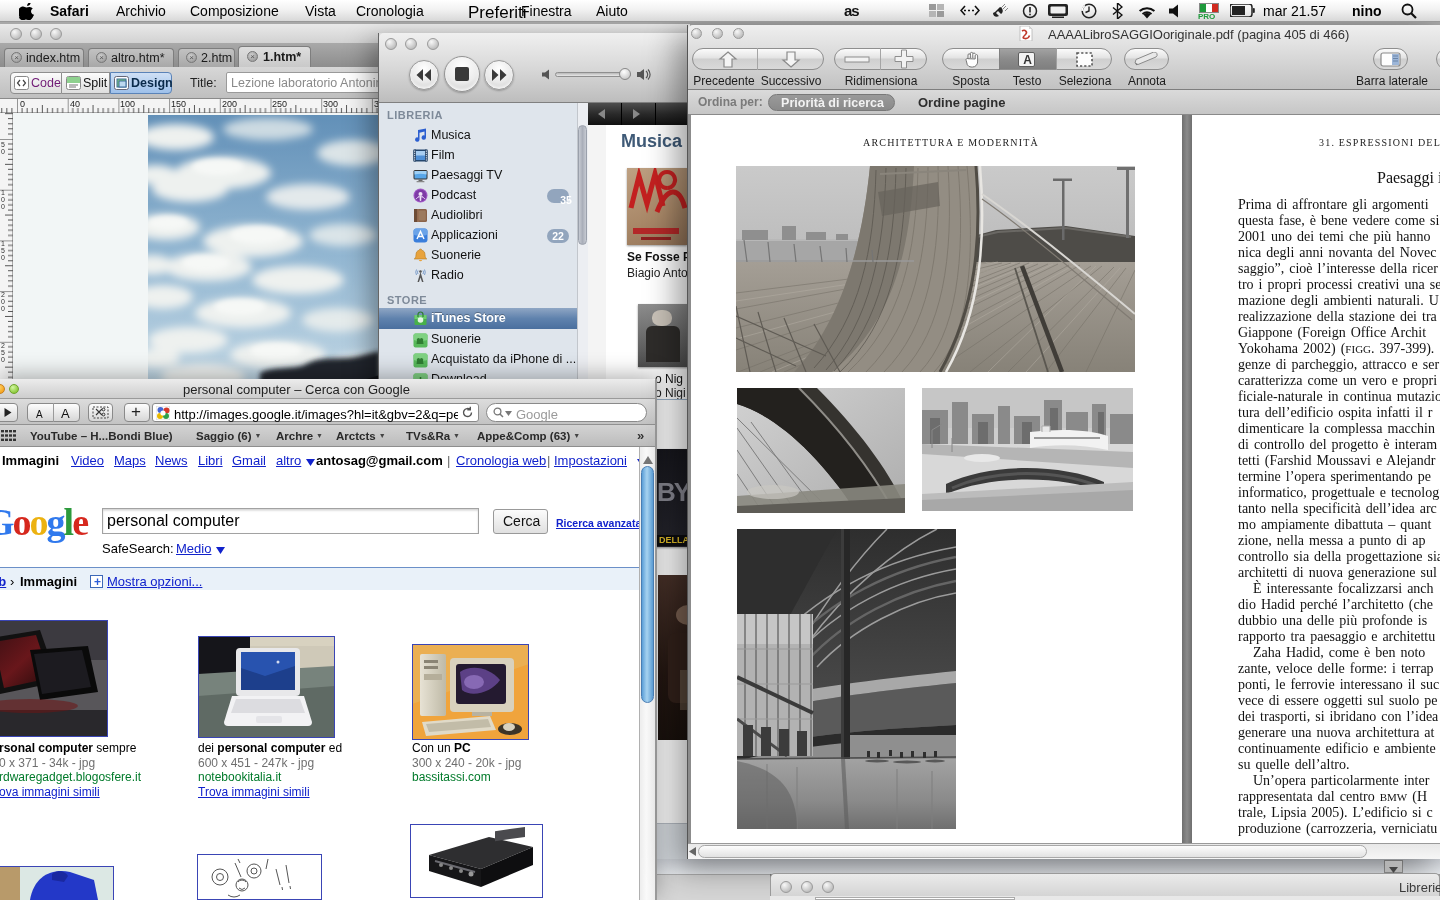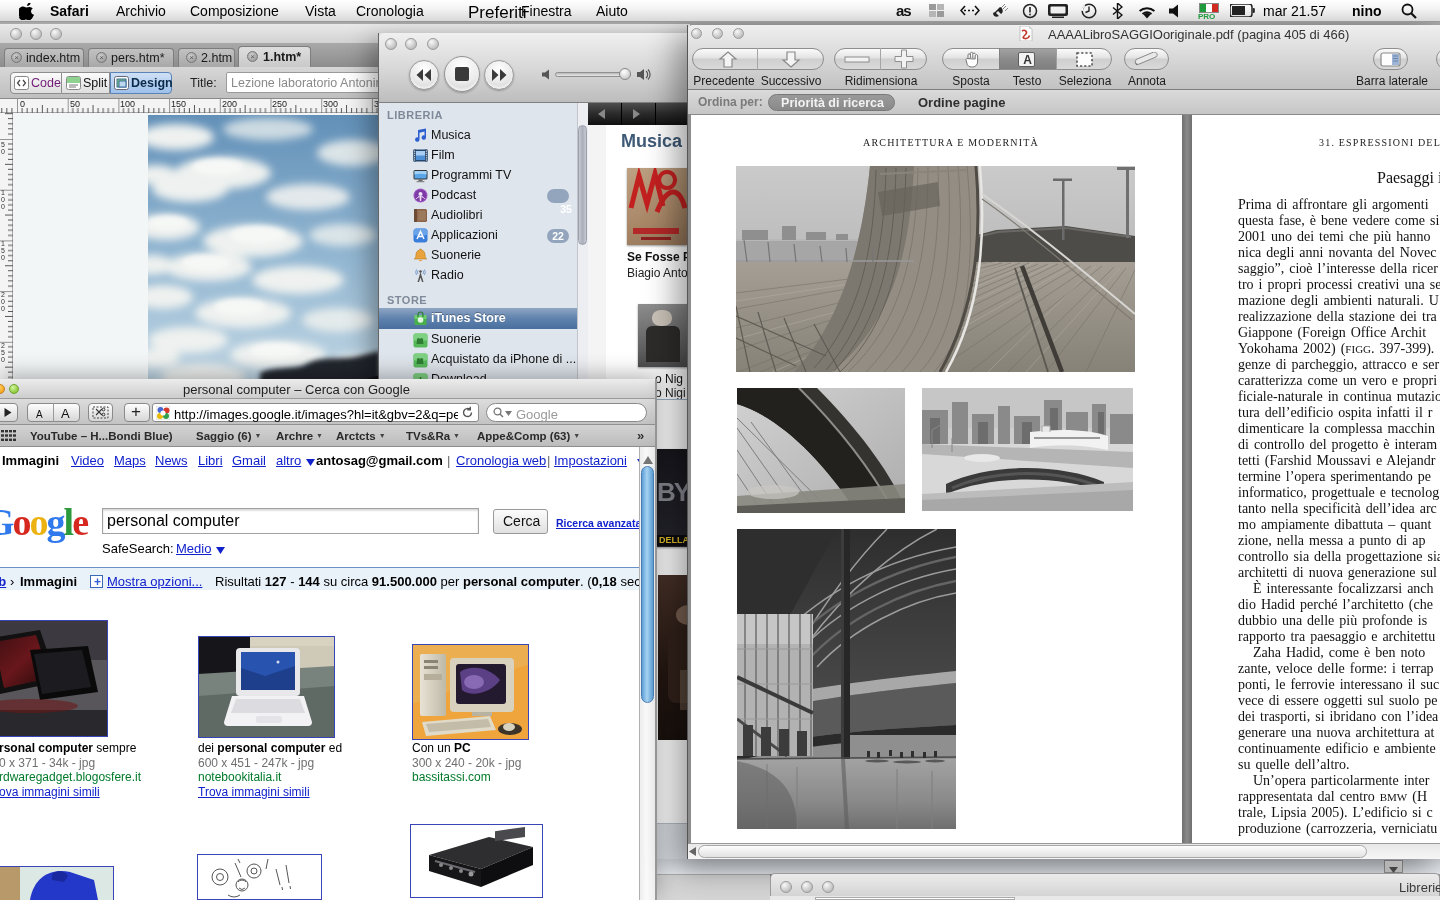--- a/index.html
+++ b/index.html
@@ -30,21 +30,21 @@
     </svg>
   <span class="a nw" style="left:50px;top:3px;font-size:14px;font-weight:bold;color:#000">Safari</span>
   <span class="a nw" style="left:116px;top:3px;font-size:14px">Archivio</span>
   <span class="a nw" style="left:190px;top:3px;font-size:14px">Composizione</span>
   <span class="a nw" style="left:305px;top:3px;font-size:14px">Vista</span>
   <span class="a nw" style="left:356px;top:3px;font-size:14px">Cronologia</span>
   <span class="a nw" style="left:468px;top:3px;font-size:17px">Preferiti</span>
   <span class="a nw" style="left:521px;top:3px;font-size:14px">Finestra</span>
   <span class="a nw" style="left:596px;top:3px;font-size:14px">Aiuto</span>
 
-  <span class="a nw" style="left:896px;top:2px;font-size:15px;font-weight:bold;color:#111;letter-spacing:-1px">as</span>
+  <span class="a nw" style="left:844px;top:2px;font-size:15px;font-weight:bold;color:#111;letter-spacing:-1px">as</span>
   <svg class="a" style="left:929px;top:4px" width="16" height="14">
       <rect x="0" y="0" width="7" height="6" fill="#9a9a9a"></rect>
       <rect x="8" y="0" width="7" height="6" fill="#b5b5b5"></rect>
       <rect x="0" y="7" width="7" height="6" fill="#b5b5b5"></rect>
       <rect x="8" y="7" width="7" height="6" fill="#9a9a9a"></rect>
     </svg>
   <svg class="a" style="left:960px;top:4px" width="20" height="13" viewBox="0 0 20 13">
       <path d="M5 2 L1 6.5 L5 11 M15 2 L19 6.5 L15 11" stroke="#111" stroke-width="1.6" fill="none"></path>
       <path d="M4 6.5 h12" stroke="#111" stroke-width="1.3" stroke-dasharray="2,2"></path>
     </svg>
@@ -104,21 +104,21 @@
   <div class="tl gray" style="left:50px;top:4px;width:12px;height:12px"></div>
 
   <div class="a" style="left:0;top:19px;width:690px;height:24px;background:linear-gradient(#a9a9a9,#8d8d8d)">
     <div class="a" style="left:4px;top:5px;width:80px;height:19px;background:linear-gradient(#c2c2c2,#a8a8a8);border:1px solid #7e7e7e;border-bottom:none;border-radius:4px 4px 0 0"></div>
     <div class="a" style="left:88px;top:5px;width:86px;height:19px;background:linear-gradient(#c2c2c2,#a8a8a8);border:1px solid #7e7e7e;border-bottom:none;border-radius:4px 4px 0 0"></div>
     <div class="a" style="left:178px;top:5px;width:57px;height:19px;background:linear-gradient(#c2c2c2,#a8a8a8);border:1px solid #7e7e7e;border-bottom:none;border-radius:4px 4px 0 0"></div>
     <div class="a" style="left:238px;top:3px;width:73px;height:21px;background:linear-gradient(#dedede,#c9c9c9);border:1px solid #7e7e7e;border-bottom:none;border-radius:4px 4px 0 0"></div>
     <div class="cx" style="left:11px;top:9px">×</div>
       <span class="a nw tabt" style="left:26px;top:8px">index.htm</span>
     <div class="cx" style="left:96px;top:9px">×</div>
-      <span class="a nw tabt" style="left:111px;top:8px">pers.htm*</span>
+      <span class="a nw tabt" style="left:111px;top:8px">altro.htm*</span>
     <div class="cx" style="left:186px;top:9px">×</div>
       <span class="a nw tabt" style="left:201px;top:8px">2.htm</span>
     <div class="cx" style="left:247px;top:8px">×</div>
       <span class="a nw tabt" style="left:263px;top:7px;font-weight:bold">1.htm*</span>
   </div>
 
   <div class="a" style="left:0;top:43px;width:690px;height:32px;background:linear-gradient(#d7d7d7,#bfbfbf);border-bottom:1px solid #8a8a8a"></div>
   <div class="a" style="left:10px;top:48px;width:52px;height:22px;background:linear-gradient(#fcfcfc,#dedede);border:1px solid #8e8e8e;border-radius:4px 0 0 4px"></div>
   <div class="a" style="left:62px;top:48px;width:48px;height:22px;background:linear-gradient(#fcfcfc,#dedede);border:1px solid #8e8e8e;border-left:none"></div>
   <div class="a" style="left:110px;top:48px;width:62px;height:22px;background:linear-gradient(#cfe0f5,#9dc0ea);border:1px solid #5a83b8;border-radius:0 4px 4px 0"></div>
@@ -146,21 +146,21 @@
   <div class="a" id="hruler" style="left:0;top:75px;width:690px;height:14px;background:#f4f4f4;border-bottom:1px solid #aaa">
     <svg width="690" height="14">
       <defs>
           <pattern id="tick" x="17" width="50.7" height="14" patternUnits="userSpaceOnUse">
         <path d="M0 0 V14" stroke="#333" stroke-width="1"></path>
         <path d="M5.07 9 V14 M10.14 9 V14 M15.21 9 V14 M20.28 9 V14 M25.35 6 V14 M30.42 9 V14 M35.49 9 V14 M40.56 9 V14 M45.63 9 V14" stroke="#555" stroke-width="1"></path>
       </pattern>
         </defs>
       <rect width="690" height="14" fill="url(#tick)"></rect>
     </svg>
-    <span class="rnum" style="left:20px">0</span><span class="rnum" style="left:70px">50</span><span class="rnum" style="left:120px">100</span><span class="rnum" style="left:171px">150</span><span class="rnum" style="left:222px">200</span><span class="rnum" style="left:272px">250</span><span class="rnum" style="left:323px">300</span><span class="rnum" style="left:374px">3</span>
+    <span class="rnum" style="left:20px">0</span><span class="rnum" style="left:70px">40</span><span class="rnum" style="left:120px">100</span><span class="rnum" style="left:171px">150</span><span class="rnum" style="left:222px">200</span><span class="rnum" style="left:272px">250</span><span class="rnum" style="left:323px">300</span><span class="rnum" style="left:374px">3</span>
   </div>
 
   <div class="a" style="left:0;top:89px;width:690px;height:787px;background:#f2f6f6"></div>
 
   <div class="a" id="vruler" style="left:0;top:89px;width:13px;height:787px;background:#f4f4f4;border-right:1px solid #aaa">
     <svg width="13" height="300">
       <defs>
           <pattern id="vtick" y="26" width="13" height="50.7" patternUnits="userSpaceOnUse">
         <path d="M0 0 H13" stroke="#333" stroke-width="1"></path>
         <path d="M8 5.07 H13 M8 10.14 H13 M8 15.21 H13 M8 20.28 H13 M5 25.35 H13 M8 30.42 H13 M8 35.49 H13 M8 40.56 H13 M8 45.63 H13" stroke="#555" stroke-width="1"></path>
@@ -295,31 +295,31 @@
       </g>
     </svg>
   <span class="a nw" style="left:52px;top:115px;font-size:12.5px;color:#111">Film</span>
   <svg class="a" style="left:34px;top:135px" width="15" height="15" viewBox="0 0 15 15">
       <rect x="0.5" y="2" width="14" height="9.5" rx="1.5" fill="#333"></rect>
       <rect x="1.5" y="3" width="12" height="7.5" fill="#58a6e8"></rect>
       <path d="M1.5 3 h12 v3.5 a14 7 0 0 0 -12 0 Z" fill="#9fd0f5"></path>
       <rect x="5.5" y="11.5" width="4" height="1.5" fill="#666"></rect>
       <rect x="3.5" y="13" width="8" height="1.3" rx=".6" fill="#888"></rect>
     </svg>
-  <span class="a nw" style="left:52px;top:135px;font-size:12.5px;color:#111">Programmi TV</span>
+  <span class="a nw" style="left:52px;top:135px;font-size:12.5px;color:#111">Paesaggi TV</span>
   <svg class="a" style="left:34px;top:155px" width="15" height="15" viewBox="0 0 15 15">
       <circle cx="7.5" cy="7.5" r="7" fill="#a45cc8"></circle>
       <circle cx="7.5" cy="7.5" r="6" fill="#7e3ba6"></circle>
       <circle cx="7.5" cy="6" r="2" fill="#efe4f6"></circle>
       <path d="M4.5 9.5 a3.5 3.5 0 0 1 6 0 M3 11 a5.5 5.5 0 0 1 9 0" stroke="#d9c2ea" stroke-width="1" fill="none"></path>
       <rect x="6.7" y="8" width="1.6" height="5" rx=".8" fill="#efe4f6"></rect>
     </svg>
   <span class="a nw" style="left:52px;top:155px;font-size:12.5px;color:#111">Podcast</span>
   <div class="a" style="left:168px;top:156px;width:22px;height:14px;border-radius:7px;background:#92a5bd">
-      <span style="position:absolute;left:0;top:14px;width:38px;text-align:center;font-size:10.5px;font-weight:bold;color:#fff">35</span>
+      <span style="position:absolute;left:0;top:5px;width:38px;text-align:center;font-size:10.5px;font-weight:bold;color:#fff">35</span>
     </div>
   <svg class="a" style="left:34px;top:175px" width="15" height="15" viewBox="0 0 15 15">
       <rect x="1" y="1" width="13" height="13" rx="1.5" fill="#8a6248"></rect>
       <rect x="1" y="1" width="3" height="13" fill="#6d4c36"></rect>
       <rect x="4.6" y="1" width="1" height="13" fill="#a0765a"></rect>
       <rect x="5.8" y="2.5" width="7" height="10" rx="1" fill="#9c7a5e"></rect>
     </svg>
   <span class="a nw" style="left:52px;top:175px;font-size:12.5px;color:#111">Audiolibri</span>
   <svg class="a" style="left:34px;top:195px" width="15" height="15" viewBox="0 0 15 15">
       <rect x="0.5" y="0.5" width="14" height="14" rx="3" fill="#3a7edb"></rect>
@@ -532,21 +532,20 @@
     </svg>
 
   <div class="a" style="left:0;top:188px;width:639px;height:23px;background:#e9f1f9;border-top:1px solid #6b90c8"></div>
   <span class="a nw" style="left:-21px;top:195px;font-size:13px;font-weight:bold;color:#1122cc;text-decoration:underline">Web</span>
   <span class="a nw" style="left:10px;top:195px;font-size:13px;color:#000">›</span>
   <span class="a nw" style="left:20px;top:195px;font-size:13px;font-weight:bold;color:#000">Immagini</span>
   <div class="a" style="left:90px;top:196px;width:13px;height:13px;background:#fff;border:1px solid #3c68b8">
       <span style="position:absolute;left:0;top:0;width:13px;text-align:center;font-size:12px;font-weight:bold;color:#2a5cd8;line-height:13px">+</span>
     </div>
   <span class="a nw glink" style="left:107px;top:195px">Mostra opzioni...</span>
-  <span class="a nw" style="left:215px;top:195px;font-size:13px;color:#000">Risultati <b>127</b> - <b>144</b> su circa <b>91.500.000</b> per <b>personal computer</b>. (<b>0,18</b> sec</span>
 
   <svg class="a" style="left:-30px;top:241px" width="138" height="117" viewBox="0 0 138 117">
       <rect width="138" height="117" fill="#58565a"></rect>
       <rect width="138" height="40" fill="#3c3a40"></rect>
       <rect y="90" width="138" height="27" fill="#29282c"></rect>
       <g>
         <path d="M20 18 L70 10 L88 62 L30 74 Z" fill="#111"></path>
         <path d="M24 22 L66 15 L80 58 L34 68 Z" fill="url(#r1)" opacity=".7"></path>
         <path d="M60 30 L118 26 L128 72 L70 80 Z" fill="#0a0a0a"></path>
         <path d="M64 34 L112 30 L121 67 L72 74 Z" fill="#1c1b20"></path>

